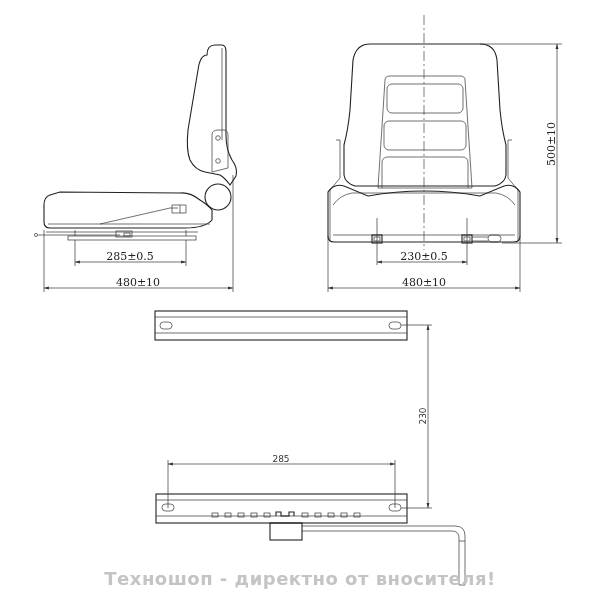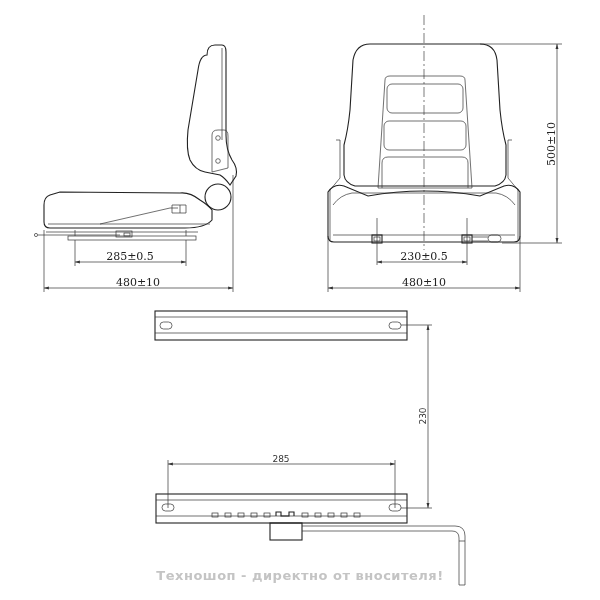--- a/index.html
+++ b/index.html
@@ -5,21 +5,21 @@
     html, body { margin: 0; padding: 0; background: #ffffff; }
     body { width: 600px; height: 600px; position: relative; overflow: hidden; font-family: "DejaVu Serif", serif; }
     svg { position: absolute; left: 0; top: 0; }
     .ln { stroke: #222; stroke-width: 1.1; fill: none; }
     .thin { stroke: #333; stroke-width: 0.7; fill: none; }
     .dim { stroke: #333; stroke-width: 0.7; fill: none; }
     .dash { stroke: #444; stroke-width: 0.7; fill: none; stroke-dasharray: 10 3 2 3; }
     .dimtxt { font-family: "DejaVu Serif", serif; font-size: 11px; fill: #222; }
     .dimtxt-sans { font-family: "DejaVu Sans", sans-serif; font-size: 9px; fill: #333; }
     .wm { position: absolute; left: 0; top: 568px; width: 600px; text-align: center;
-          font-family: "DejaVu Sans", sans-serif; font-weight: bold; font-size: 13px;
+          font-family: "DejaVu Sans", sans-serif; font-weight: bold; font-size: 18px;
           color: #c4c4c4; letter-spacing: 0.5px; }
   </style>
 </head>
 <body>
 
 <svg width="600" height="600" viewBox="0 0 600 600">
   <defs>
     <marker id="arr" viewBox="0 0 10 10" refX="10" refY="5" markerWidth="7" markerHeight="7" orient="auto-start-reverse">
       <path d="M0,2 L10,5 L0,8 Z" fill="#333"></path>
     </marker>

